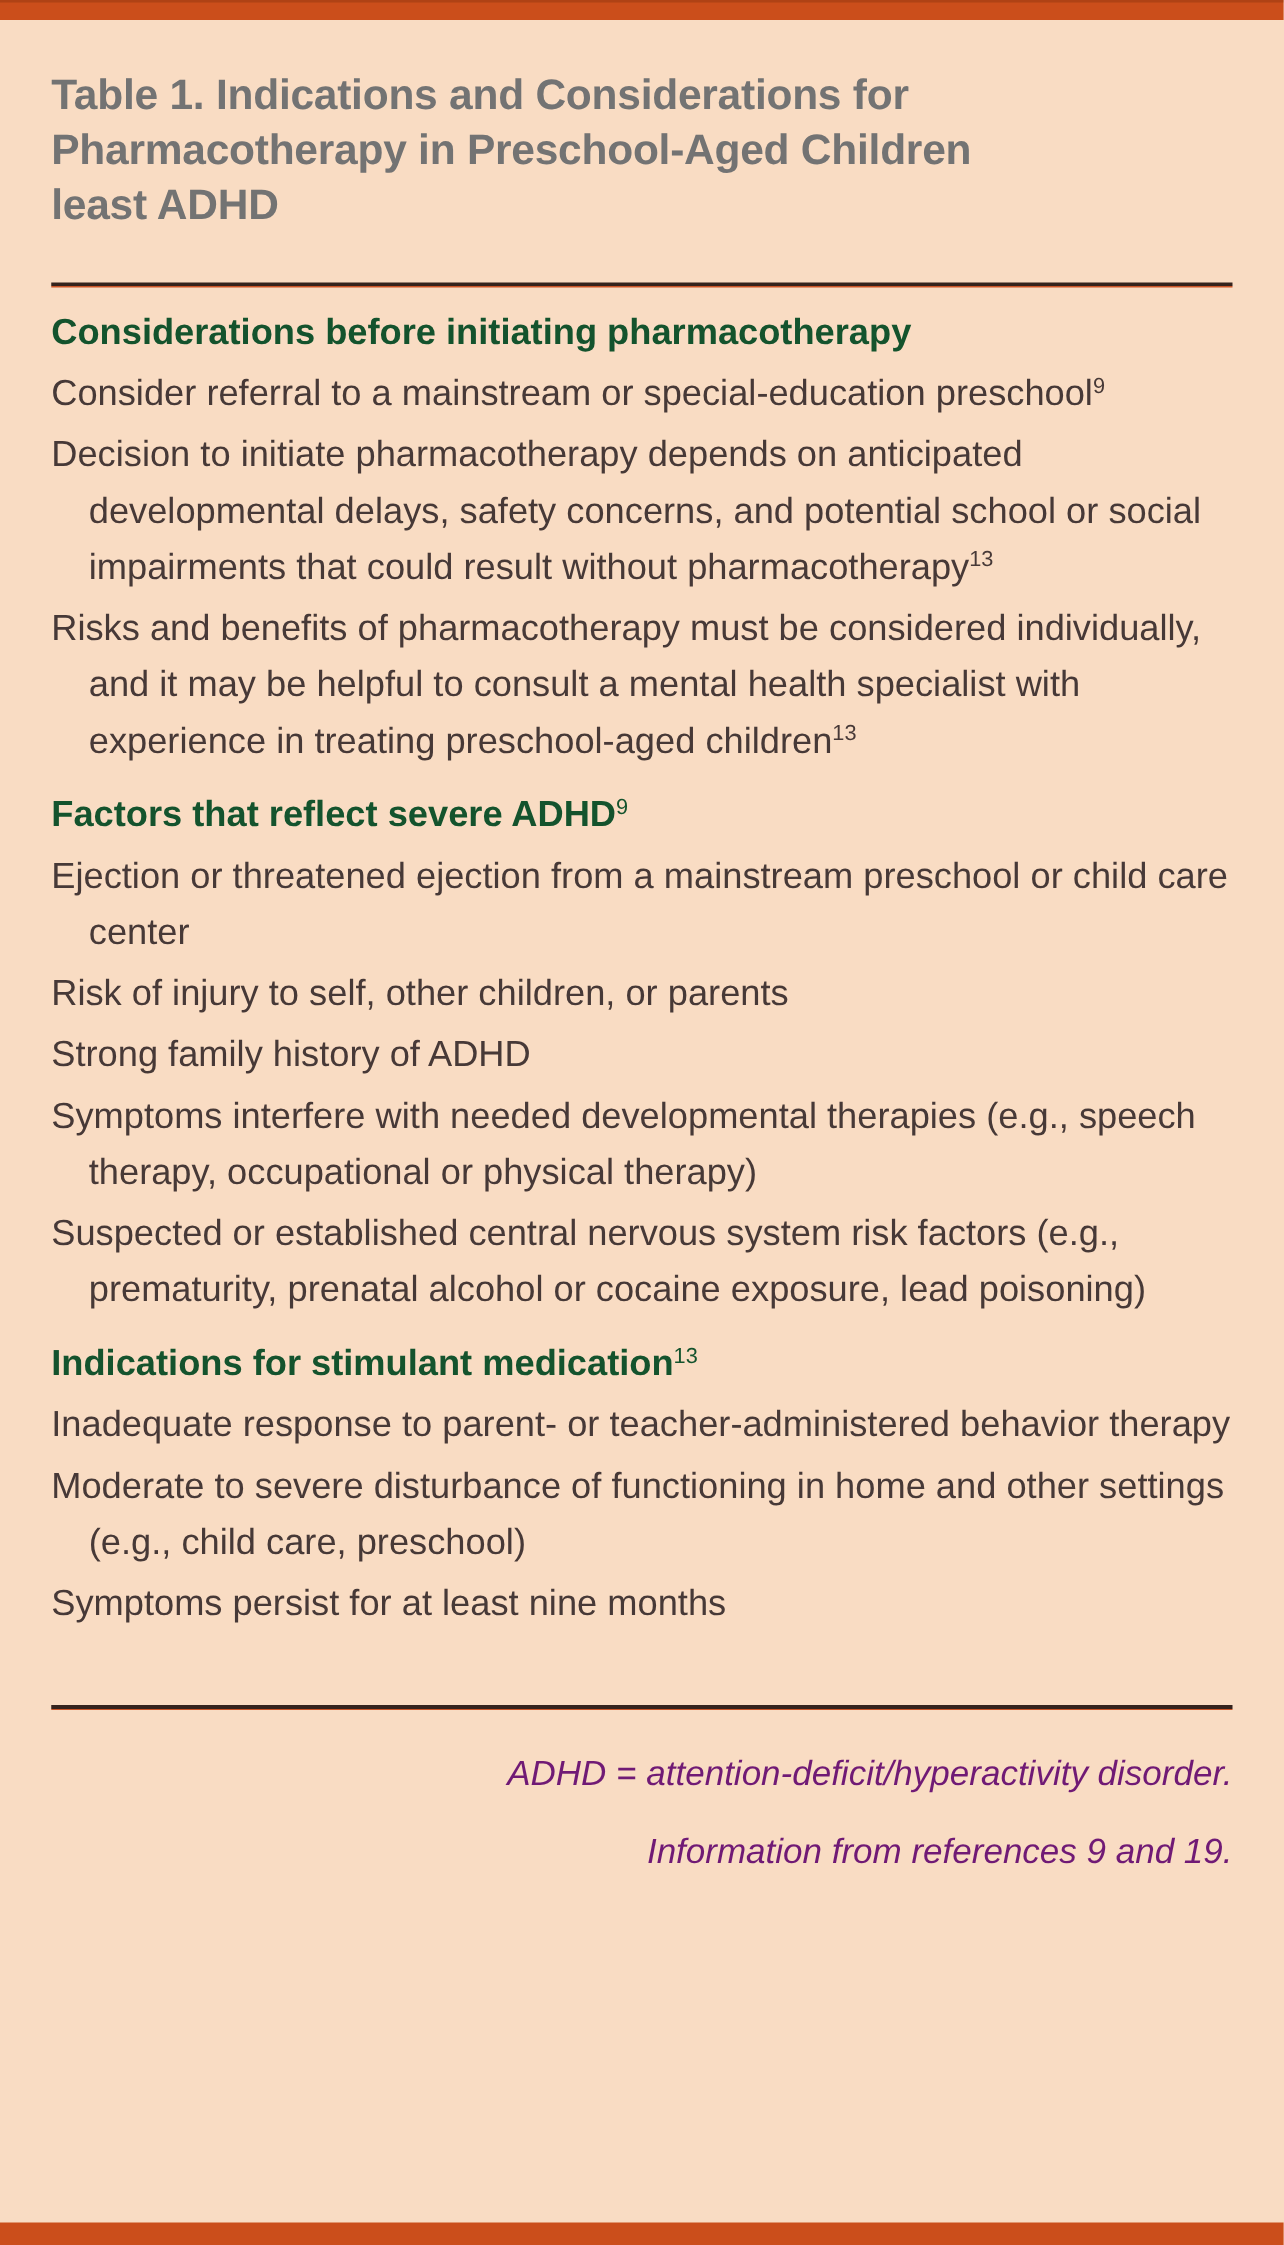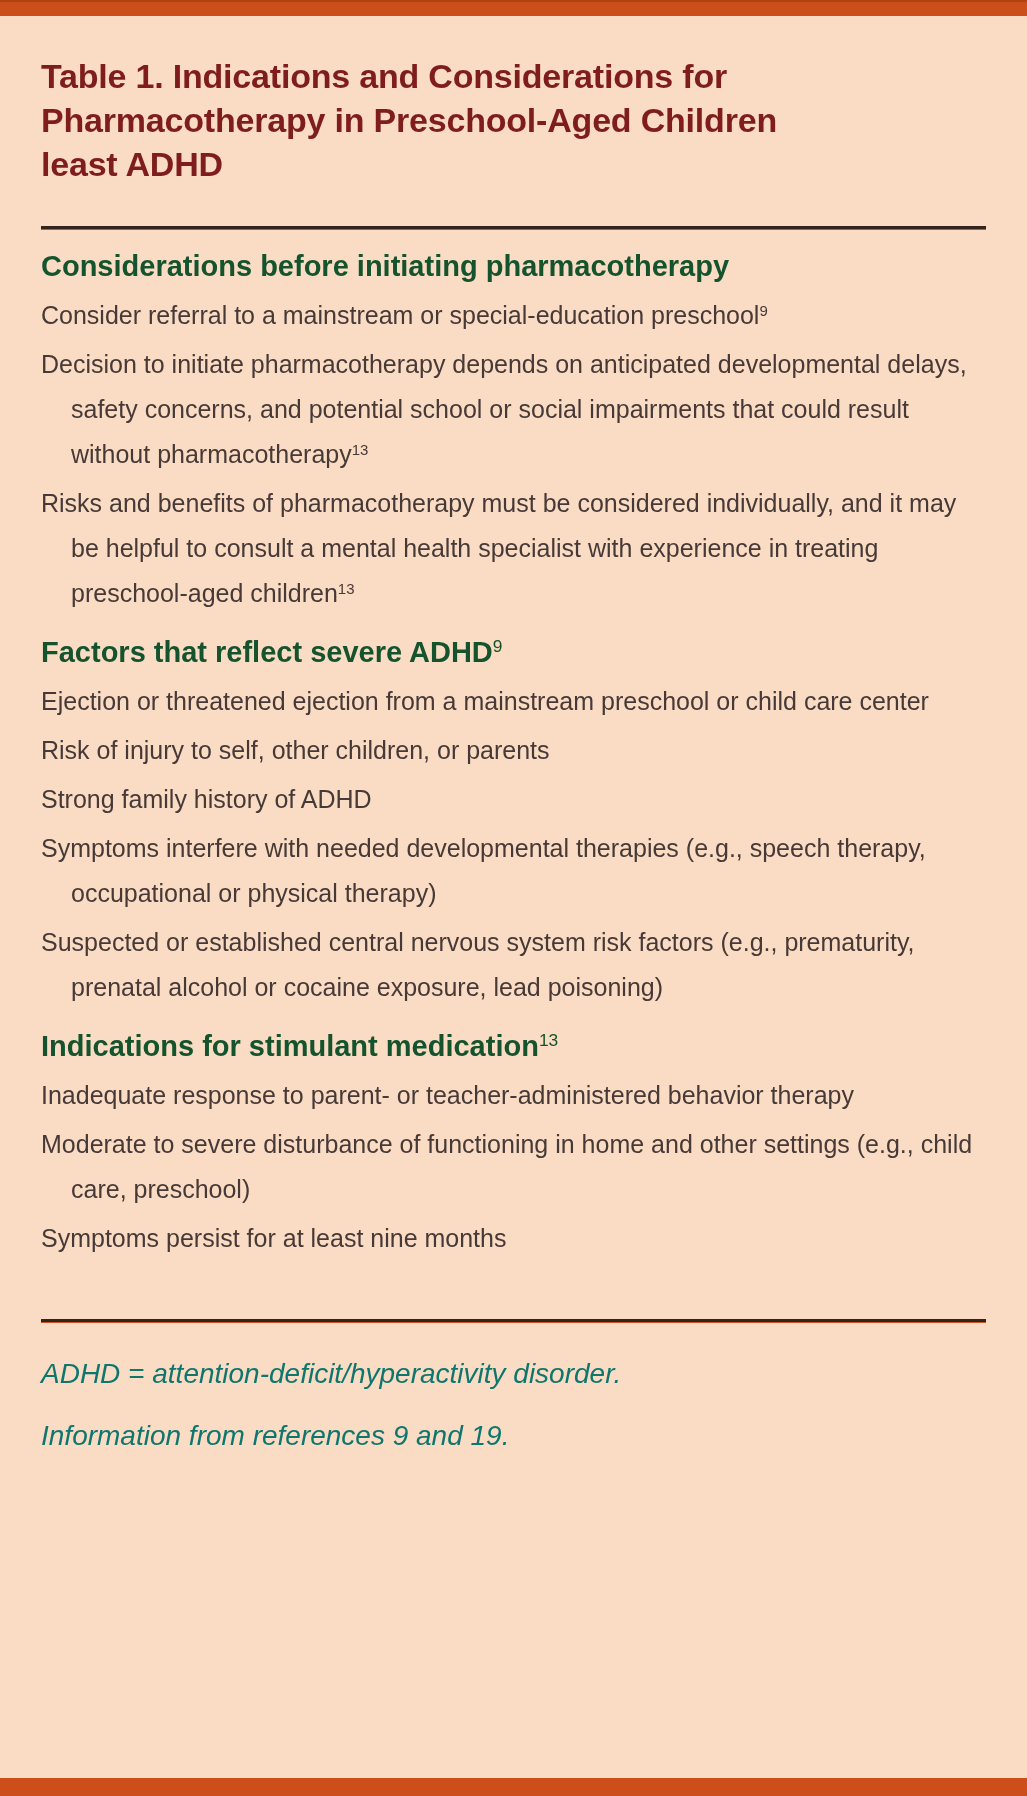--- a/index.html
+++ b/index.html
@@ -18,59 +18,60 @@
   .accent-bar.bottom{bottom:0;height:18px;}
   .content{
     padding:16px 41px 0 41px;
     color:#443634;
   }
   .table-title{
     margin-top:38px;
     font-size:34px;
     font-weight:bold;
     line-height:44px;
-    color:#7f1d1d;
+    color:#737373;
     letter-spacing:-0.2px;
   }
   .rule{
     height:4px;
     margin-top:40px;
     background:linear-gradient(#35231d 0 72%, #c95427 72% 100%);
   }
   .rule.footer-rule{margin-top:58px;}
   .section-header{
     margin-top:14px;
     font-size:29px;
     font-weight:bold;
     line-height:45px;
     color:#14532d;
   }
   .section-header:first-of-type{margin-top:26px;}
   .item{
-    font-size:25px;
+    font-size:29px;
     line-height:45px;
     margin-top:4px;
     padding-left:30px;
     text-indent:-30px;
     color:#473937;
   }
   sup{
     font-size:60%;
     font-weight:normal;
     line-height:0;
     vertical-align:baseline;
     position:relative;
     top:-0.55em;
   }
   .footnote{
     font-size:28px;
     font-style:italic;
     line-height:34px;
     margin-top:28px;
-    color:#0f766e;
+    color:#701a75;
+    text-align:right;
   }
   .footnote.first{margin-top:34px;}
 </style>
 </head>
 <body>
 
 <div class="accent-bar top"></div>
 
 <div class="content">
 

